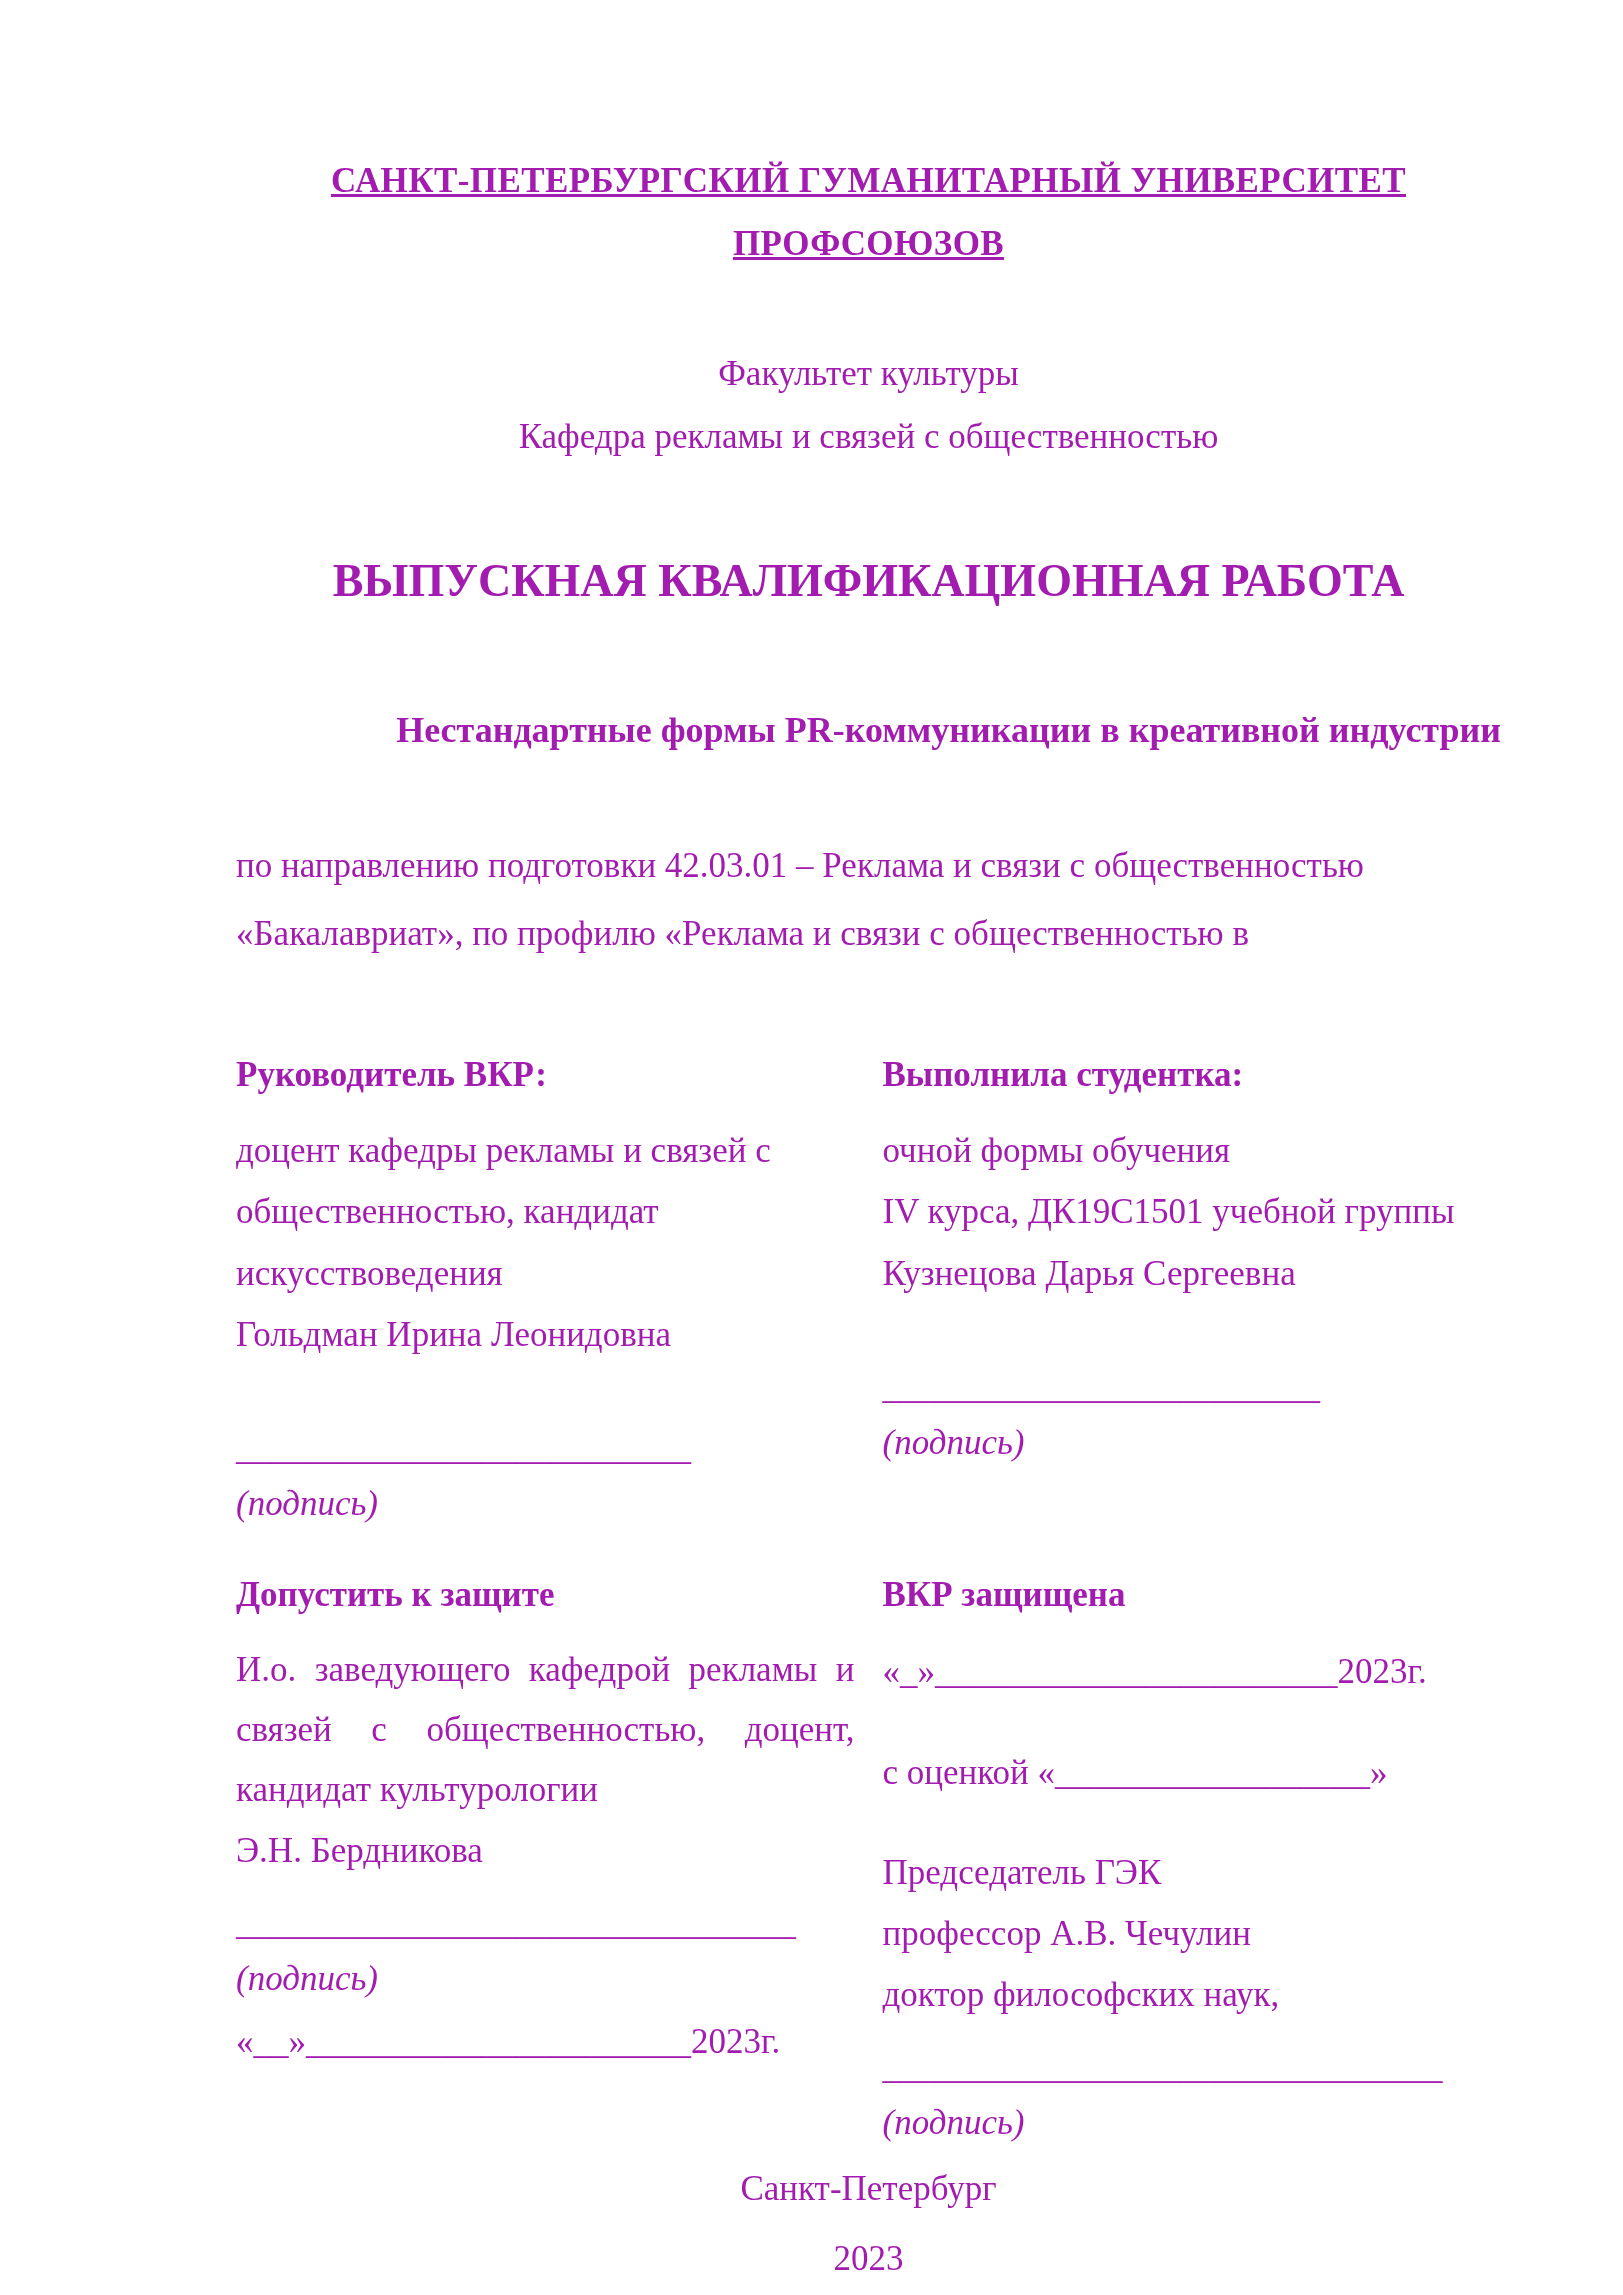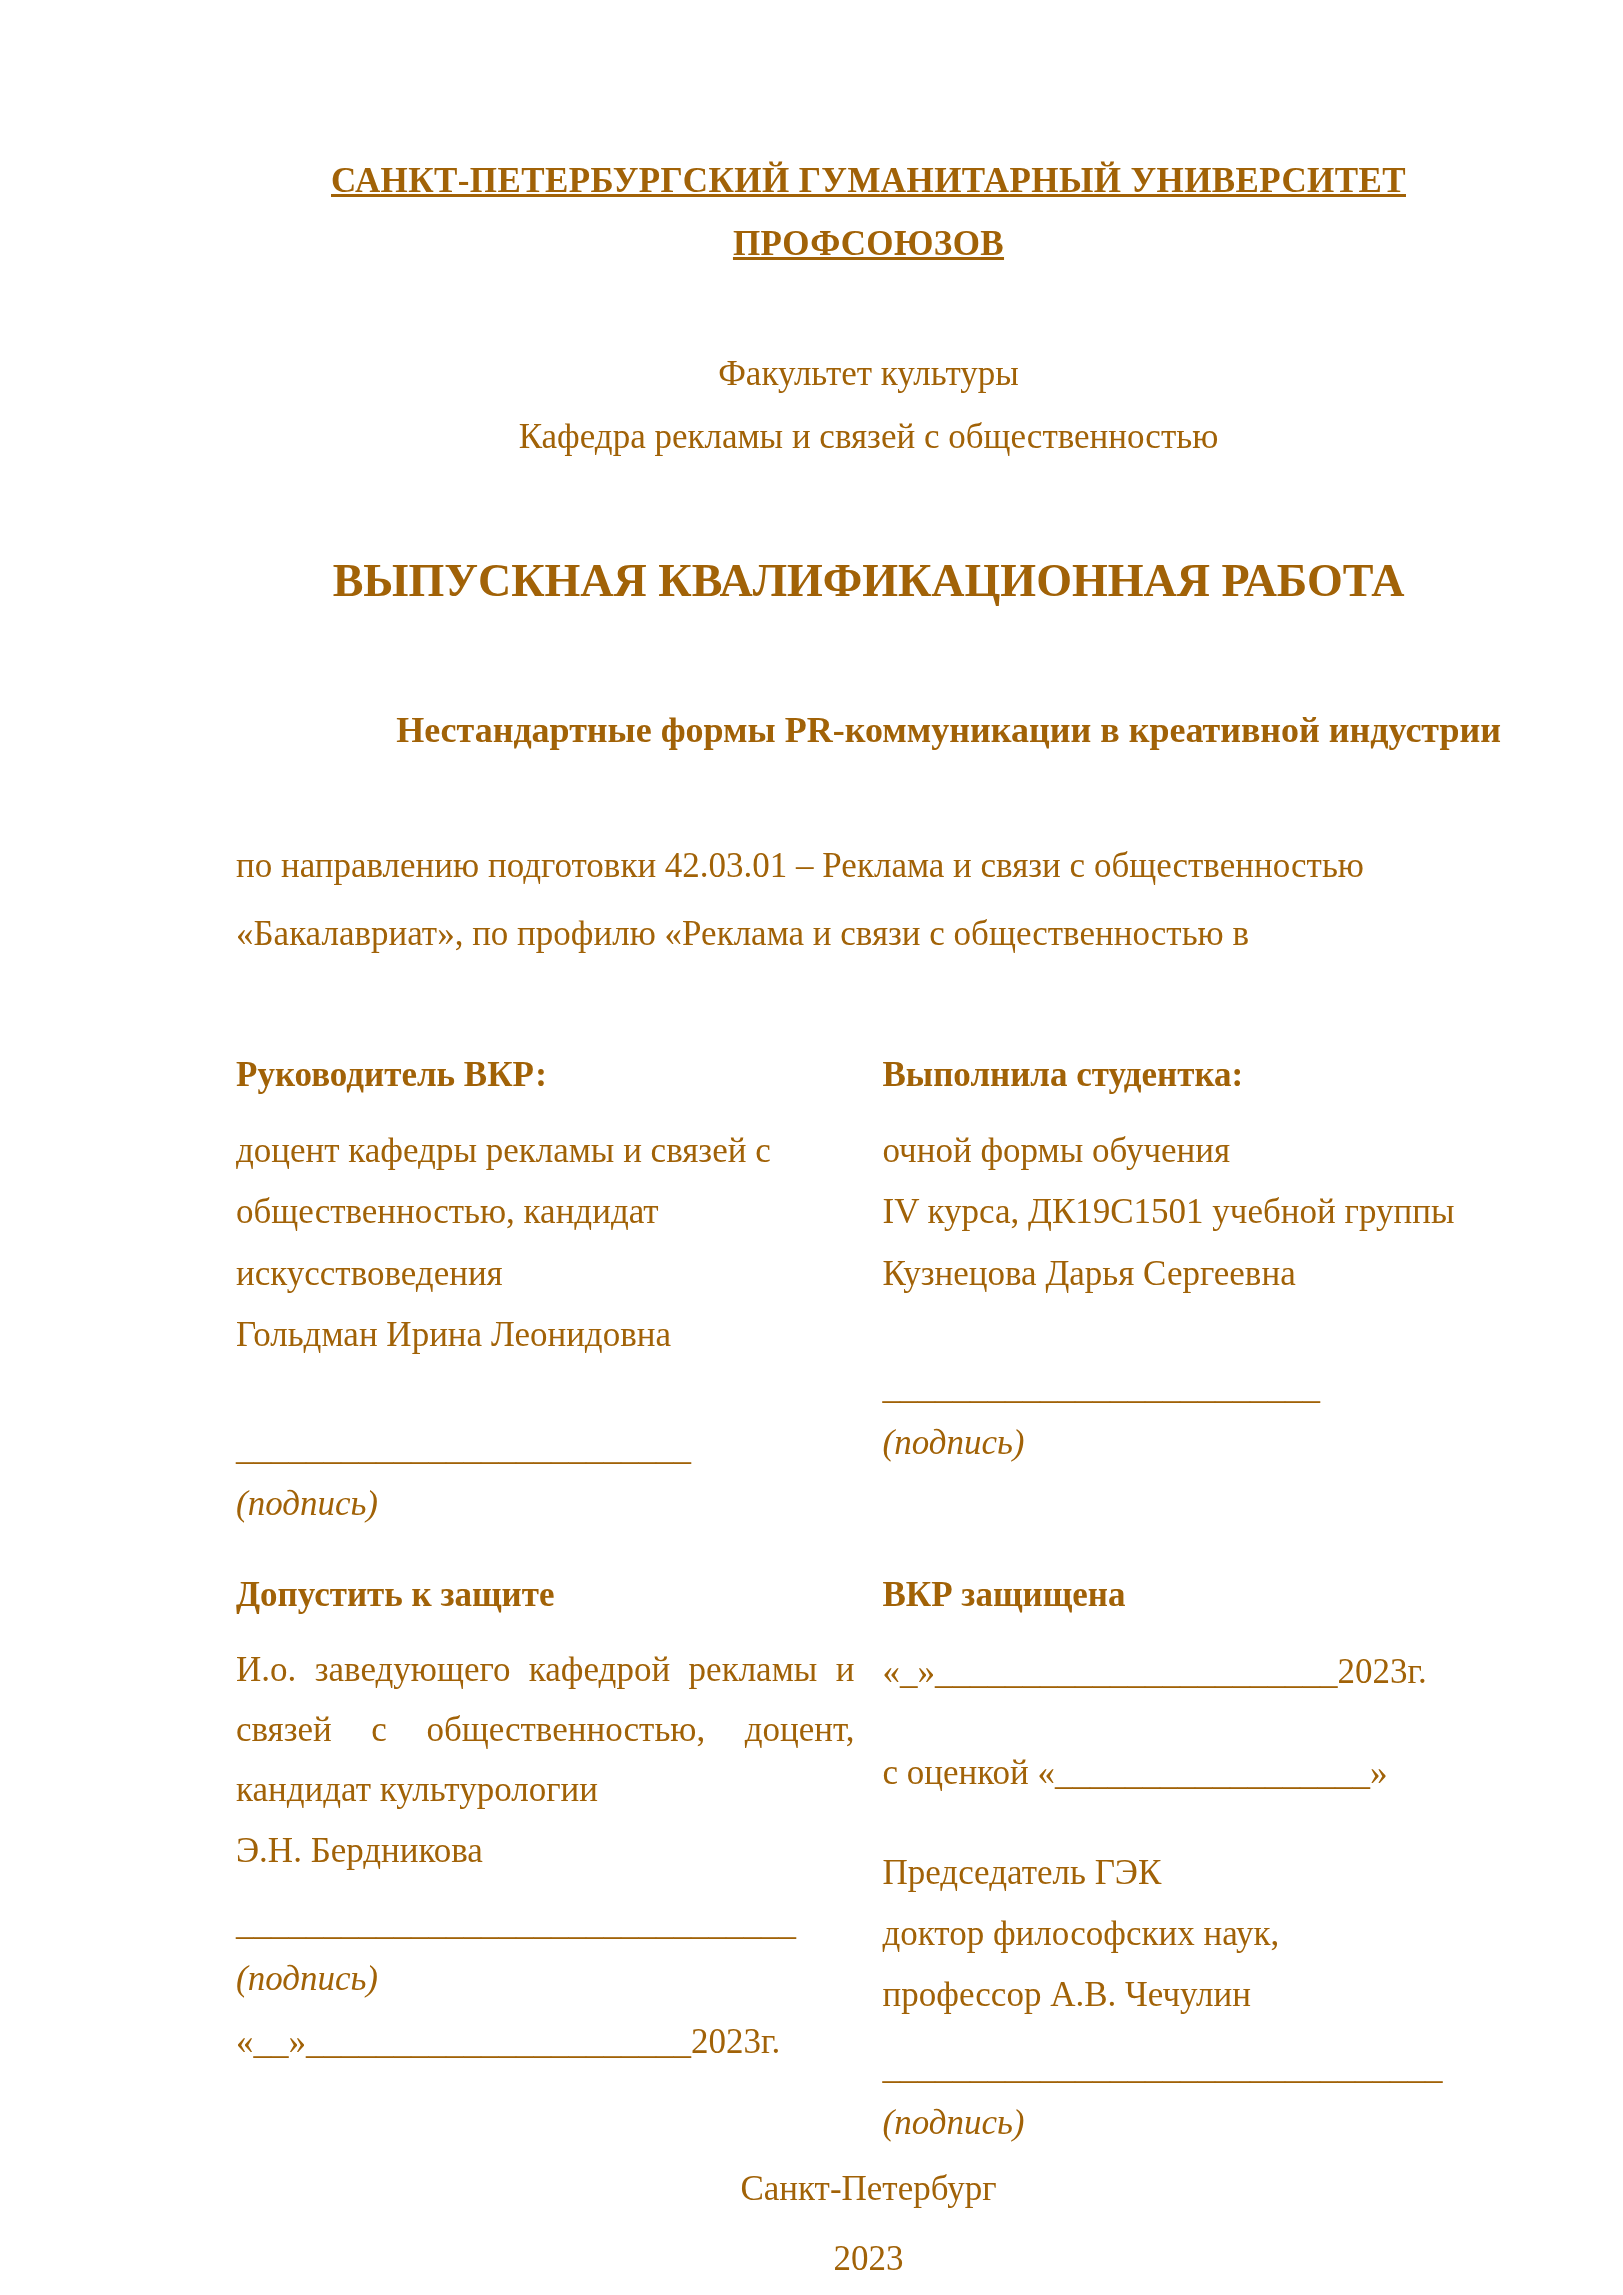--- a/index.html
+++ b/index.html
@@ -1,21 +1,21 @@
 <!DOCTYPE html>
 <html lang="ru" style="font-size:12.6px"><head>
 <meta charset="utf-8">
 <style>
   html, body { margin: 0; padding: 0; background: #ffffff; }
   .page {
     width: 1623px;
     height: 2295px;
     box-sizing: border-box;
     background: #ffffff;
-    color: #a16207;
+    color: #a21caf;
     font-family: "Liberation Serif", "DejaVu Serif", serif;
     font-size: 35px;
     line-height: 1.8;
     padding: 149px 122px 118px 236px;
     display: flex;
     flex-direction: column;
     overflow: hidden;
   }
   .university {
     text-align: center;
@@ -127,22 +127,22 @@
       </div>
       <div class="date-line">«__»______________________2023г.</div>
     </div>
     <div class="col">
       <div class="col-heading">ВКР защищена</div>
       <div class="date-line">«_»_______________________2023г.</div>
       <div class="defense-gap"></div>
       <div class="date-line">с оценкой «__________________»</div>
       <div class="defense-gap"></div>
       <div class="defense-lines">Председатель ГЭК</div>
+      <div class="defense-lines">профессор А.В. Чечулин</div>
       <div class="defense-lines">доктор философских наук,</div>
-      <div class="defense-lines">профессор А.В. Чечулин</div>
       <div class="sig-block tight">
         <div class="sig-line">________________________________</div>
         <div class="sig-label">(подпись)</div>
       </div>
     </div>
   </div>
 
   <div class="footer">
     <div>Санкт-Петербург</div>
     <div>2023</div>

